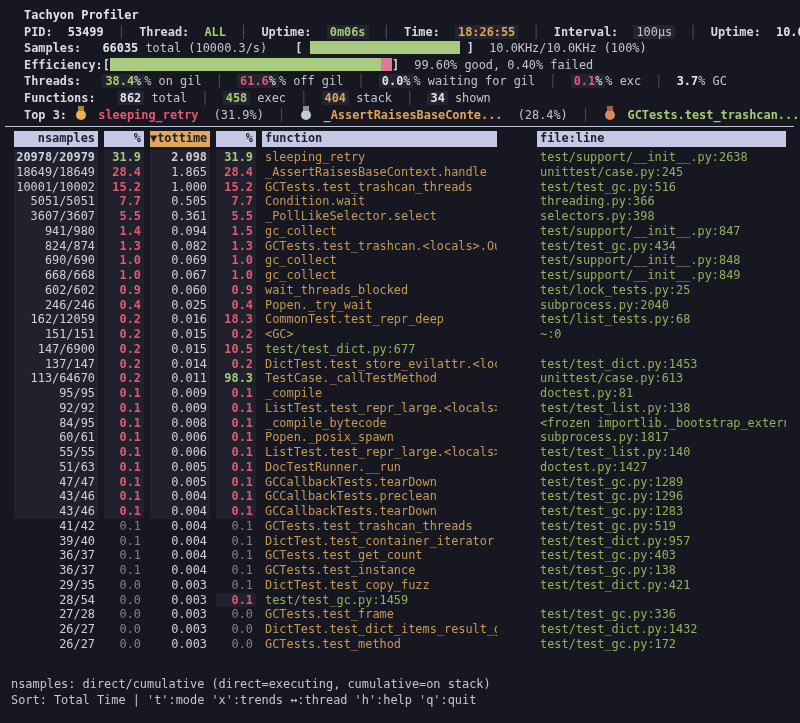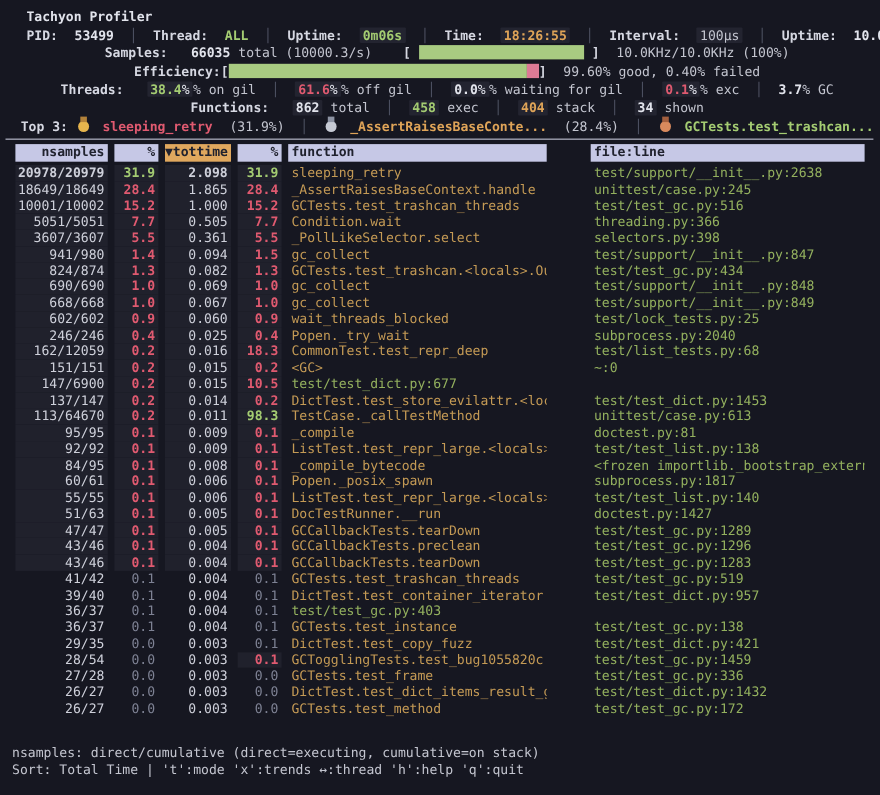--- a/index.html
+++ b/index.html
@@ -4,21 +4,21 @@
 <style>
   * { margin:0; padding:0; box-sizing:border-box; }
   html,body { background:#0f1018; }
   .screen {
     position:relative; width:800px; height:723px; overflow:hidden;
     background:#161721; color:#c3c5cf;
     font-family:"DejaVu Sans Mono", monospace; font-size:11.9px;
   }
   .pad { padding-top:7px; }
   .hline { height:16.6px; line-height:16.6px; white-space:nowrap; }
-  .ind34 { padding-left:24px; } .ind13 { padding-left:13px;text-align:center; } .ind11 { padding-left:11px; }
+  .ind34 { padding-left:24px; } .ind13 { padding-left:24px; } .ind11 { padding-left:11px; }
   .b { font-weight:bold; }
   .bright { color:#e2e4ec; }
   .lbl { color:#d6d8e2; font-weight:bold; }
   .sep { color:#4f5364; padding:0 7px; }
   .c-green { color:#a4cc72; font-weight:bold; }
   .c-red { color:#e05a70; font-weight:bold; }
   .c-amber { color:#dfa458; font-weight:bold; }
   .c-dim { color:#7e8294; }
   .c-tan { color:#c49a55; }
   .c-file { color:#93b05e; }
@@ -389,20 +389,21 @@
       <span class="col w-p2 c-dim">0.1</span>
       <span class="col w-fn c-tan">DictTest.test_container_iterator</span>
       <span class="col w-fl c-file">test/test_dict.py:957</span>
     </div>
 
     <div class="trow">
       <span class="col w-ns ns-cell">36/37</span>
       <span class="col w-p1 c-dim">0.1</span>
       <span class="col w-tt tt-cell">0.004</span>
       <span class="col w-p2 c-dim">0.1</span>
+      <span class="col w-fn c-tan">GCTests.test_get_count</span>
       <span class="col w-fl c-file">test/test_gc.py:403</span>
     </div>
 
     <div class="trow">
       <span class="col w-ns ns-cell">36/37</span>
       <span class="col w-p1 c-dim">0.1</span>
       <span class="col w-tt tt-cell">0.004</span>
       <span class="col w-p2 c-dim">0.1</span>
       <span class="col w-fn c-tan">GCTests.test_instance</span>
       <span class="col w-fl c-file">test/test_gc.py:138</span>
@@ -415,21 +416,20 @@
       <span class="col w-p2 c-dim">0.1</span>
       <span class="col w-fn c-tan">DictTest.test_copy_fuzz</span>
       <span class="col w-fl c-file">test/test_dict.py:421</span>
     </div>
 
     <div class="trow">
       <span class="col w-ns ns-cell">28/54</span>
       <span class="col w-p1 c-dim">0.0</span>
       <span class="col w-tt tt-cell">0.003</span>
       <span class="col w-p2 c-red boxed">0.1</span>
-      <span class="col w-fn c-tan">GCTogglingTests.test_bug1055820c</span>
       <span class="col w-fl c-file">test/test_gc.py:1459</span>
     </div>
 
     <div class="trow">
       <span class="col w-ns ns-cell">27/28</span>
       <span class="col w-p1 c-dim">0.0</span>
       <span class="col w-tt tt-cell">0.003</span>
       <span class="col w-p2 c-dim">0.0</span>
       <span class="col w-fn c-tan">GCTests.test_frame</span>
       <span class="col w-fl c-file">test/test_gc.py:336</span>

